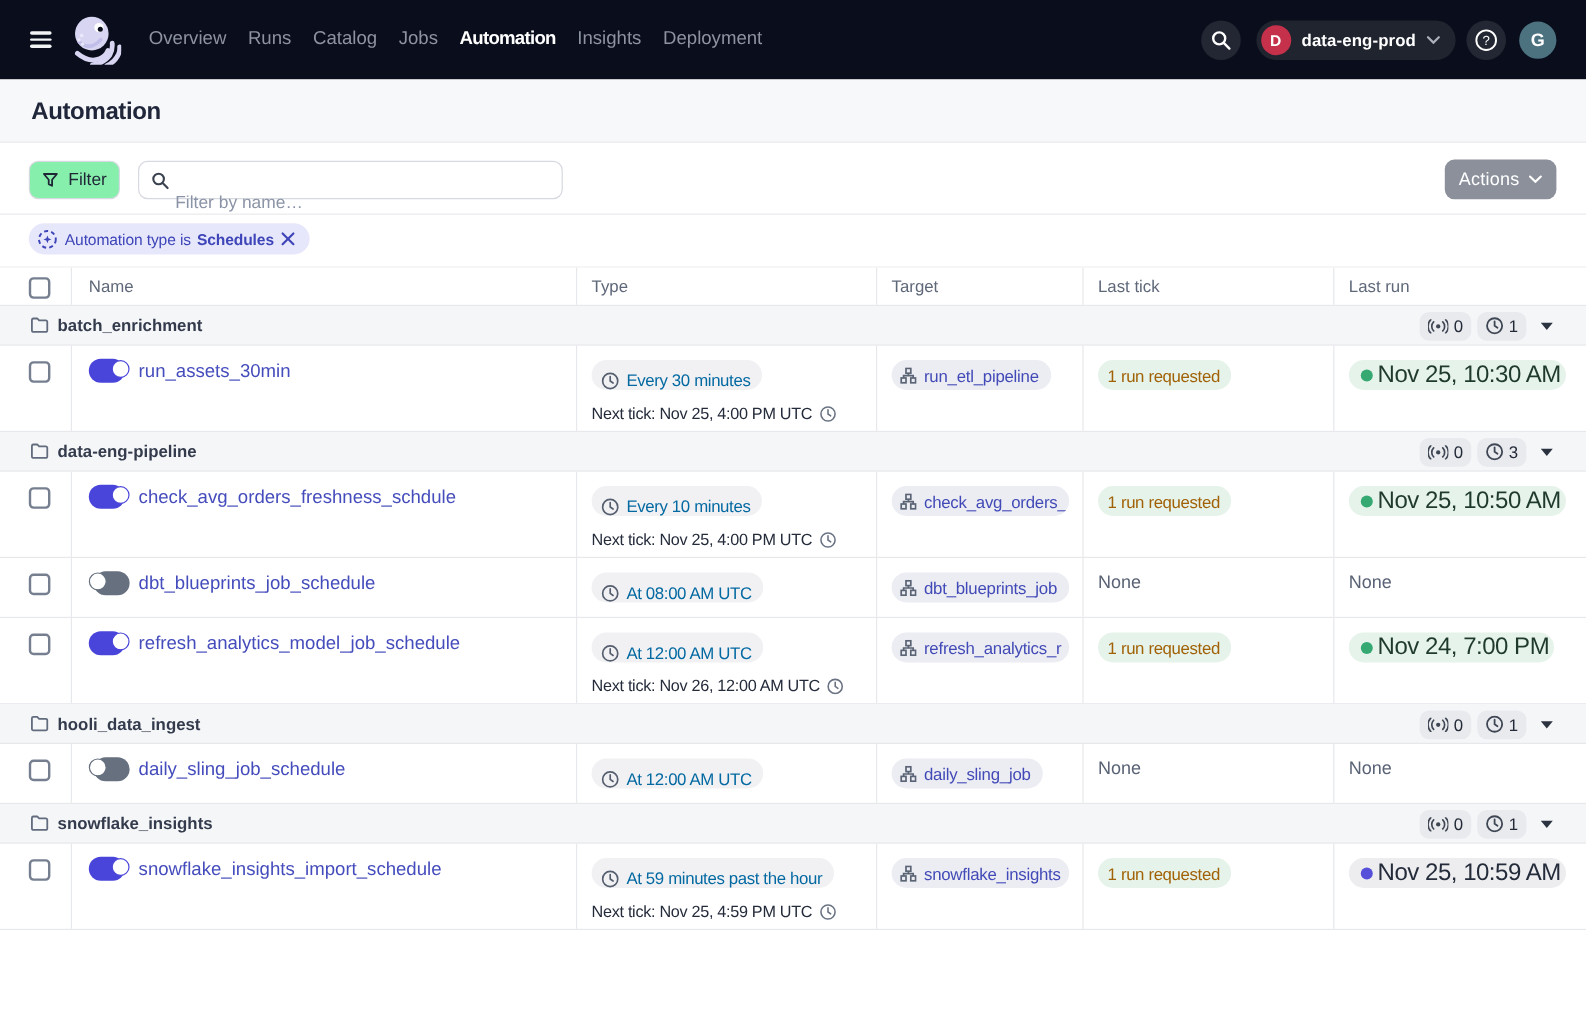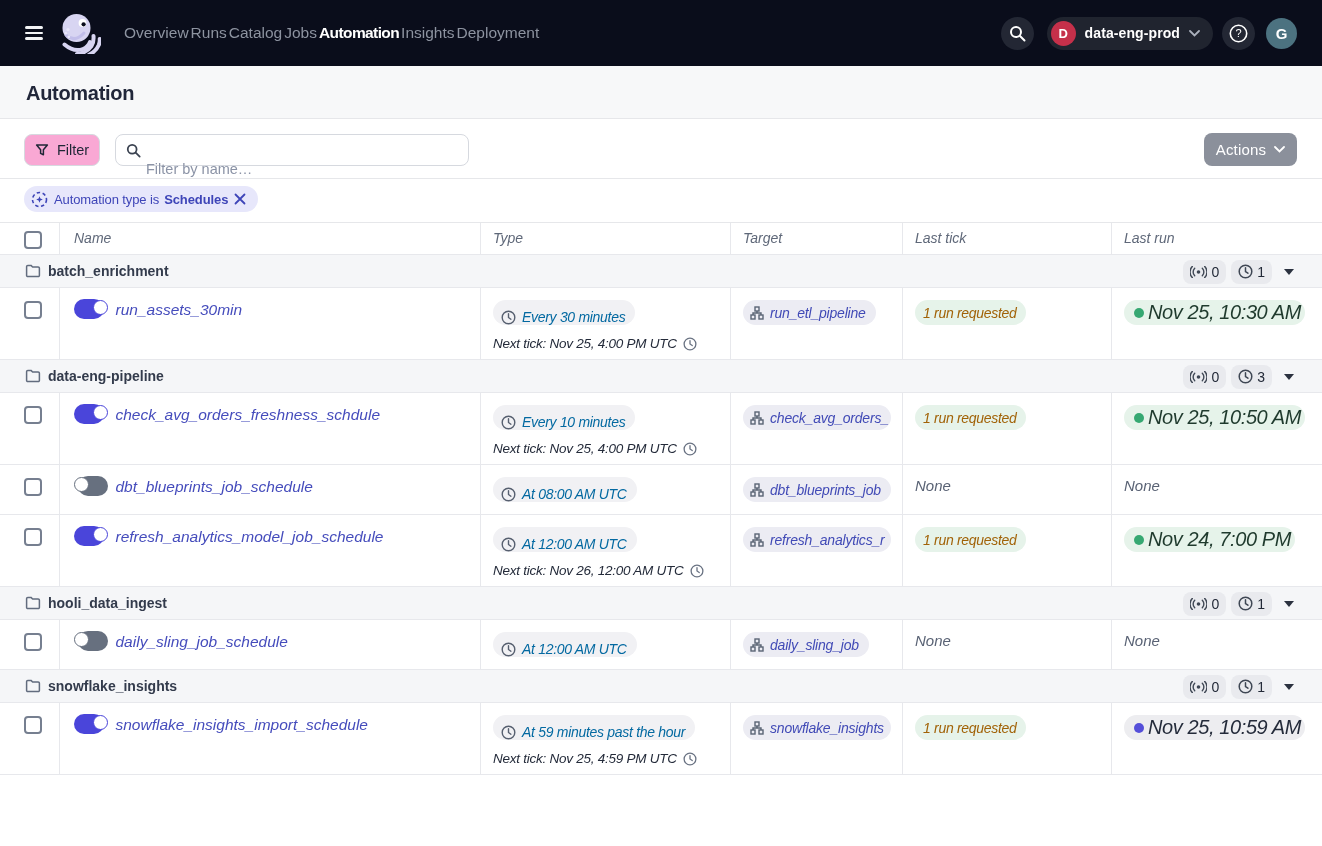--- a/index.html
+++ b/index.html
@@ -2,46 +2,46 @@
 <html><head>
 <meta charset="utf-8">
 <style>
 * { margin:0; padding:0; box-sizing:border-box; }
 html,body { width:1322px; height:846px; background:#ffffff; font-family:"Liberation Sans", sans-serif; overflow:hidden; }
 
 .navbar { height:66px; background:#0a0d1b; display:flex; align-items:center; position:relative; }
 .hamburger { width:18px; margin-left:25px; display:flex; flex-direction:column; gap:3.1px; }
 .hamburger span { display:block; height:2.5px; background:#f2f3f5; border-radius:2px; }
 .logo { margin-left:17px; width:41px; height:41px; }
-.navlinks { display:flex; margin-left:23px; gap:2px; font-size:15.5px; color:#8d93a0; }
+.navlinks { display:flex; margin-left:23px; gap:18px; font-size:15.5px; color:#8d93a0; }
 .navlinks .active { color:#ffffff; font-weight:700; letter-spacing:-0.6px; }
 .nav-right { position:absolute; right:0; top:0; height:66px; display:flex; align-items:center; }
 .circle-btn { width:33px; height:33px; border-radius:50%; background:#232734; display:flex; align-items:center; justify-content:center; }
 .deppill { height:33px; margin-left:13px; background:#20242f; border-radius:17px; display:flex; align-items:center; padding:0 13px 0 4px; }
 .deppill .dcirc { width:25px; height:25px; border-radius:50%; background:#c5304a; color:#fff; font-size:13px; font-weight:700; display:flex; align-items:center; justify-content:center; }
 .deppill .dname { color:#fff; font-size:14px; font-weight:700; letter-spacing:0.1px; margin:0 9px 0 9px; }
 .avatar { width:31px; height:31px; border-radius:50%; background:#4c7280; color:#fff; font-size:15px; font-weight:700; display:flex; align-items:center; justify-content:center; margin:0 25px 0 11px; }
 
 .pagehead { height:53px; background:#f7f8f9; border-bottom:1px solid #e6e7ea; display:flex; align-items:center; }
 .pagehead h1 { font-size:20px; font-weight:700; color:#21273a; margin-left:26px; letter-spacing:-0.3px; position:relative; top:1px; }
 
 .filterrow { height:60px; background:#fff; border-bottom:1px solid #e6e7ea; position:relative; }
-.filterbtn { position:absolute; left:24px; top:15px; width:76px; height:32px; border:1px solid #d6d9df; border-radius:8px; display:flex; align-items:center; justify-content:center; gap:8px; font-size:14.5px; font-weight:500; color:#1f2636; background:#f9a8d4; }
+.filterbtn { position:absolute; left:24px; top:15px; width:76px; height:32px; border:1px solid #d6d9df; border-radius:8px; display:flex; align-items:center; justify-content:center; gap:8px; font-size:14.5px; font-weight:500; color:#1f2636; background:#86efac; }
 .searchbox { position:absolute; left:115px; top:15px; width:354px; height:32px; border:1px solid #d6d9df; border-radius:8px; display:flex; align-items:center; background:#fff; }
 .searchbox svg { margin-left:10px; }
 .searchbox .ph { color:#8b93a6; font-size:14.5px; margin-left:5px;margin-top:37px; }
 .actionsbtn { position:absolute; right:25px; top:14px; width:93px; height:33px; background:#8b909b; border-radius:8px; display:flex; align-items:center; justify-content:center; gap:8px; color:#fff; font-size:15px; font-weight:400; letter-spacing:0.2px; }
 
 .chiprow { height:43px; background:#fff; position:relative; }
 .chip { position:absolute; left:24px; top:7px; height:26px; background:#e7e7fb; border-radius:13px; display:flex; align-items:center; padding:0 12px 0 7px; font-size:13px; letter-spacing:-0.2px; color:#3e45b8; }
 .chip b { font-weight:700; margin-left:5px; } .chip { letter-spacing:-0.1px; }
 .chip .xic { margin-left:6px; }
 
 .tbl { border-top:1px solid #e6e7ea; }
-.trow { display:grid; grid-template-columns:60px 421px 250px 172px 209px 210px; border-bottom:1px solid #e7e8ec; background:#fff;font-style:italic; }
+.trow { display:grid; grid-template-columns:60px 421px 250px 172px 209px 210px; border-bottom:1px solid #e7e8ec; background:#fff; }
 .trow > div { border-right:1px solid #e7e8ec; padding:12px 12px 0 12px; position:relative; }
 .trow > div:last-child { border-right:none; }
 .thead { height:32px; }
 .ckcell { padding-left:0 !important; }
 .thead > div { padding-top:7px; font-size:14px; color:#5f6879; }
 .thead .cName { padding-left:14px; }
 .grow { height:33px; background:#f5f6f8; display:flex; align-items:center; border-bottom:1px solid #e7e8ec; position:relative; }
 .grow .gname { font-size:14px; font-weight:700; color:#333b4c; margin-left:7px; }
 .grow svg.folder { margin-left:25px; }
 .gright { position:absolute; right:0; top:0; height:33px; display:flex; align-items:center; }

